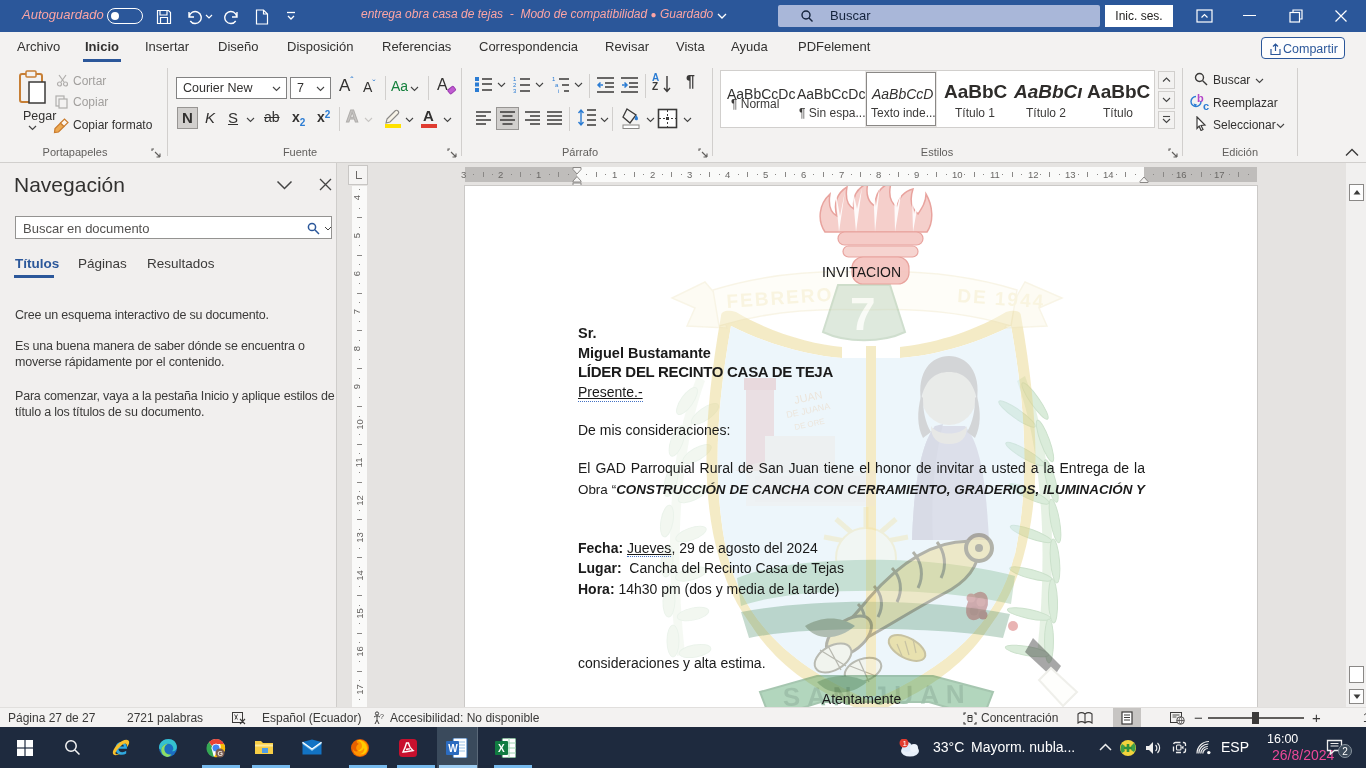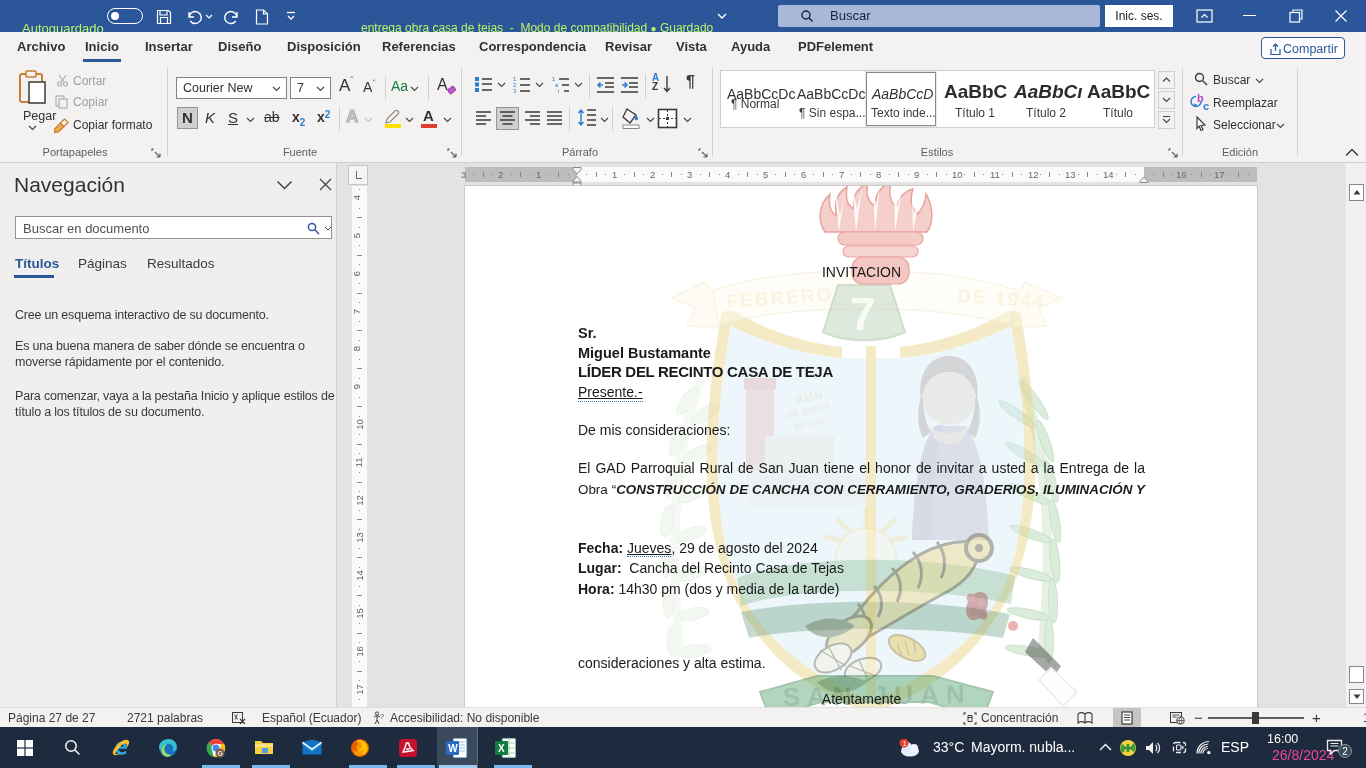--- a/index.html
+++ b/index.html
@@ -2,27 +2,27 @@
 <html><head>
 <meta charset="utf-8">
 <style>
   * { margin:0; padding:0; box-sizing:border-box; }
   html,body { width:1366px; height:768px; overflow:hidden; }
   body { font-family:"Liberation Sans", sans-serif; position:relative; background:#e5e3e1; }
   .abs { position:absolute; }
 
   
   #titlebar { position:absolute; left:0; top:0; width:1366px; height:32px; background:#2b579a; color:#fff; }
-  #titlebar .txt { position:absolute; font-size:13px; color:#bef264; top:21px; }
+  #titlebar .txt { position:absolute; font-size:13px; color:#fca5a5; top:7px;font-style:italic; }
   #searchbox { position:absolute; left:778px; top:5px; width:322px; height:22px; background:#a9b7d9; border-radius:2px; color:#14233c; font-size:13px; line-height:22px; }
   #inicses { position:absolute; left:1105px; top:5px; width:68px; height:22px; background:#fff; color:#252423; font-size:12px; text-align:center; line-height:22px; }
 
   
   #tabrow { position:absolute; left:0; top:32px; width:1366px; height:30px; background:#f3f2f1; }
-  #tabrow .tab { position:absolute; top:0; height:30px; line-height:30px; font-size:13px; color:#323130;font-weight:bold; }
+  #tabrow .tab { position:absolute; top:0; height:30px; line-height:30px; font-size:13px; color:#323130; }
   #tabrow .active { font-weight:bold; }
   #tabrow .underline { position:absolute; top:27px; height:3px; background:#2b579a; }
 
   
   #ribbon { position:absolute; left:0; top:62px; width:1366px; height:101px; background:#f3f2f1; border-bottom:1px solid #d1cfcd; }
   .gsep { position:absolute; top:6px; height:88px; width:1px; background:#d1cfcd; }
   .glabel { position:absolute; top:84px; font-size:11px; color:#605e5c; text-align:center; }
   .launcher { position:absolute; top:86px; width:10px; height:10px; }
   .ribtxt { font-size:12px; color:#323130; }
   .greyed { color:#a19f9d; }

